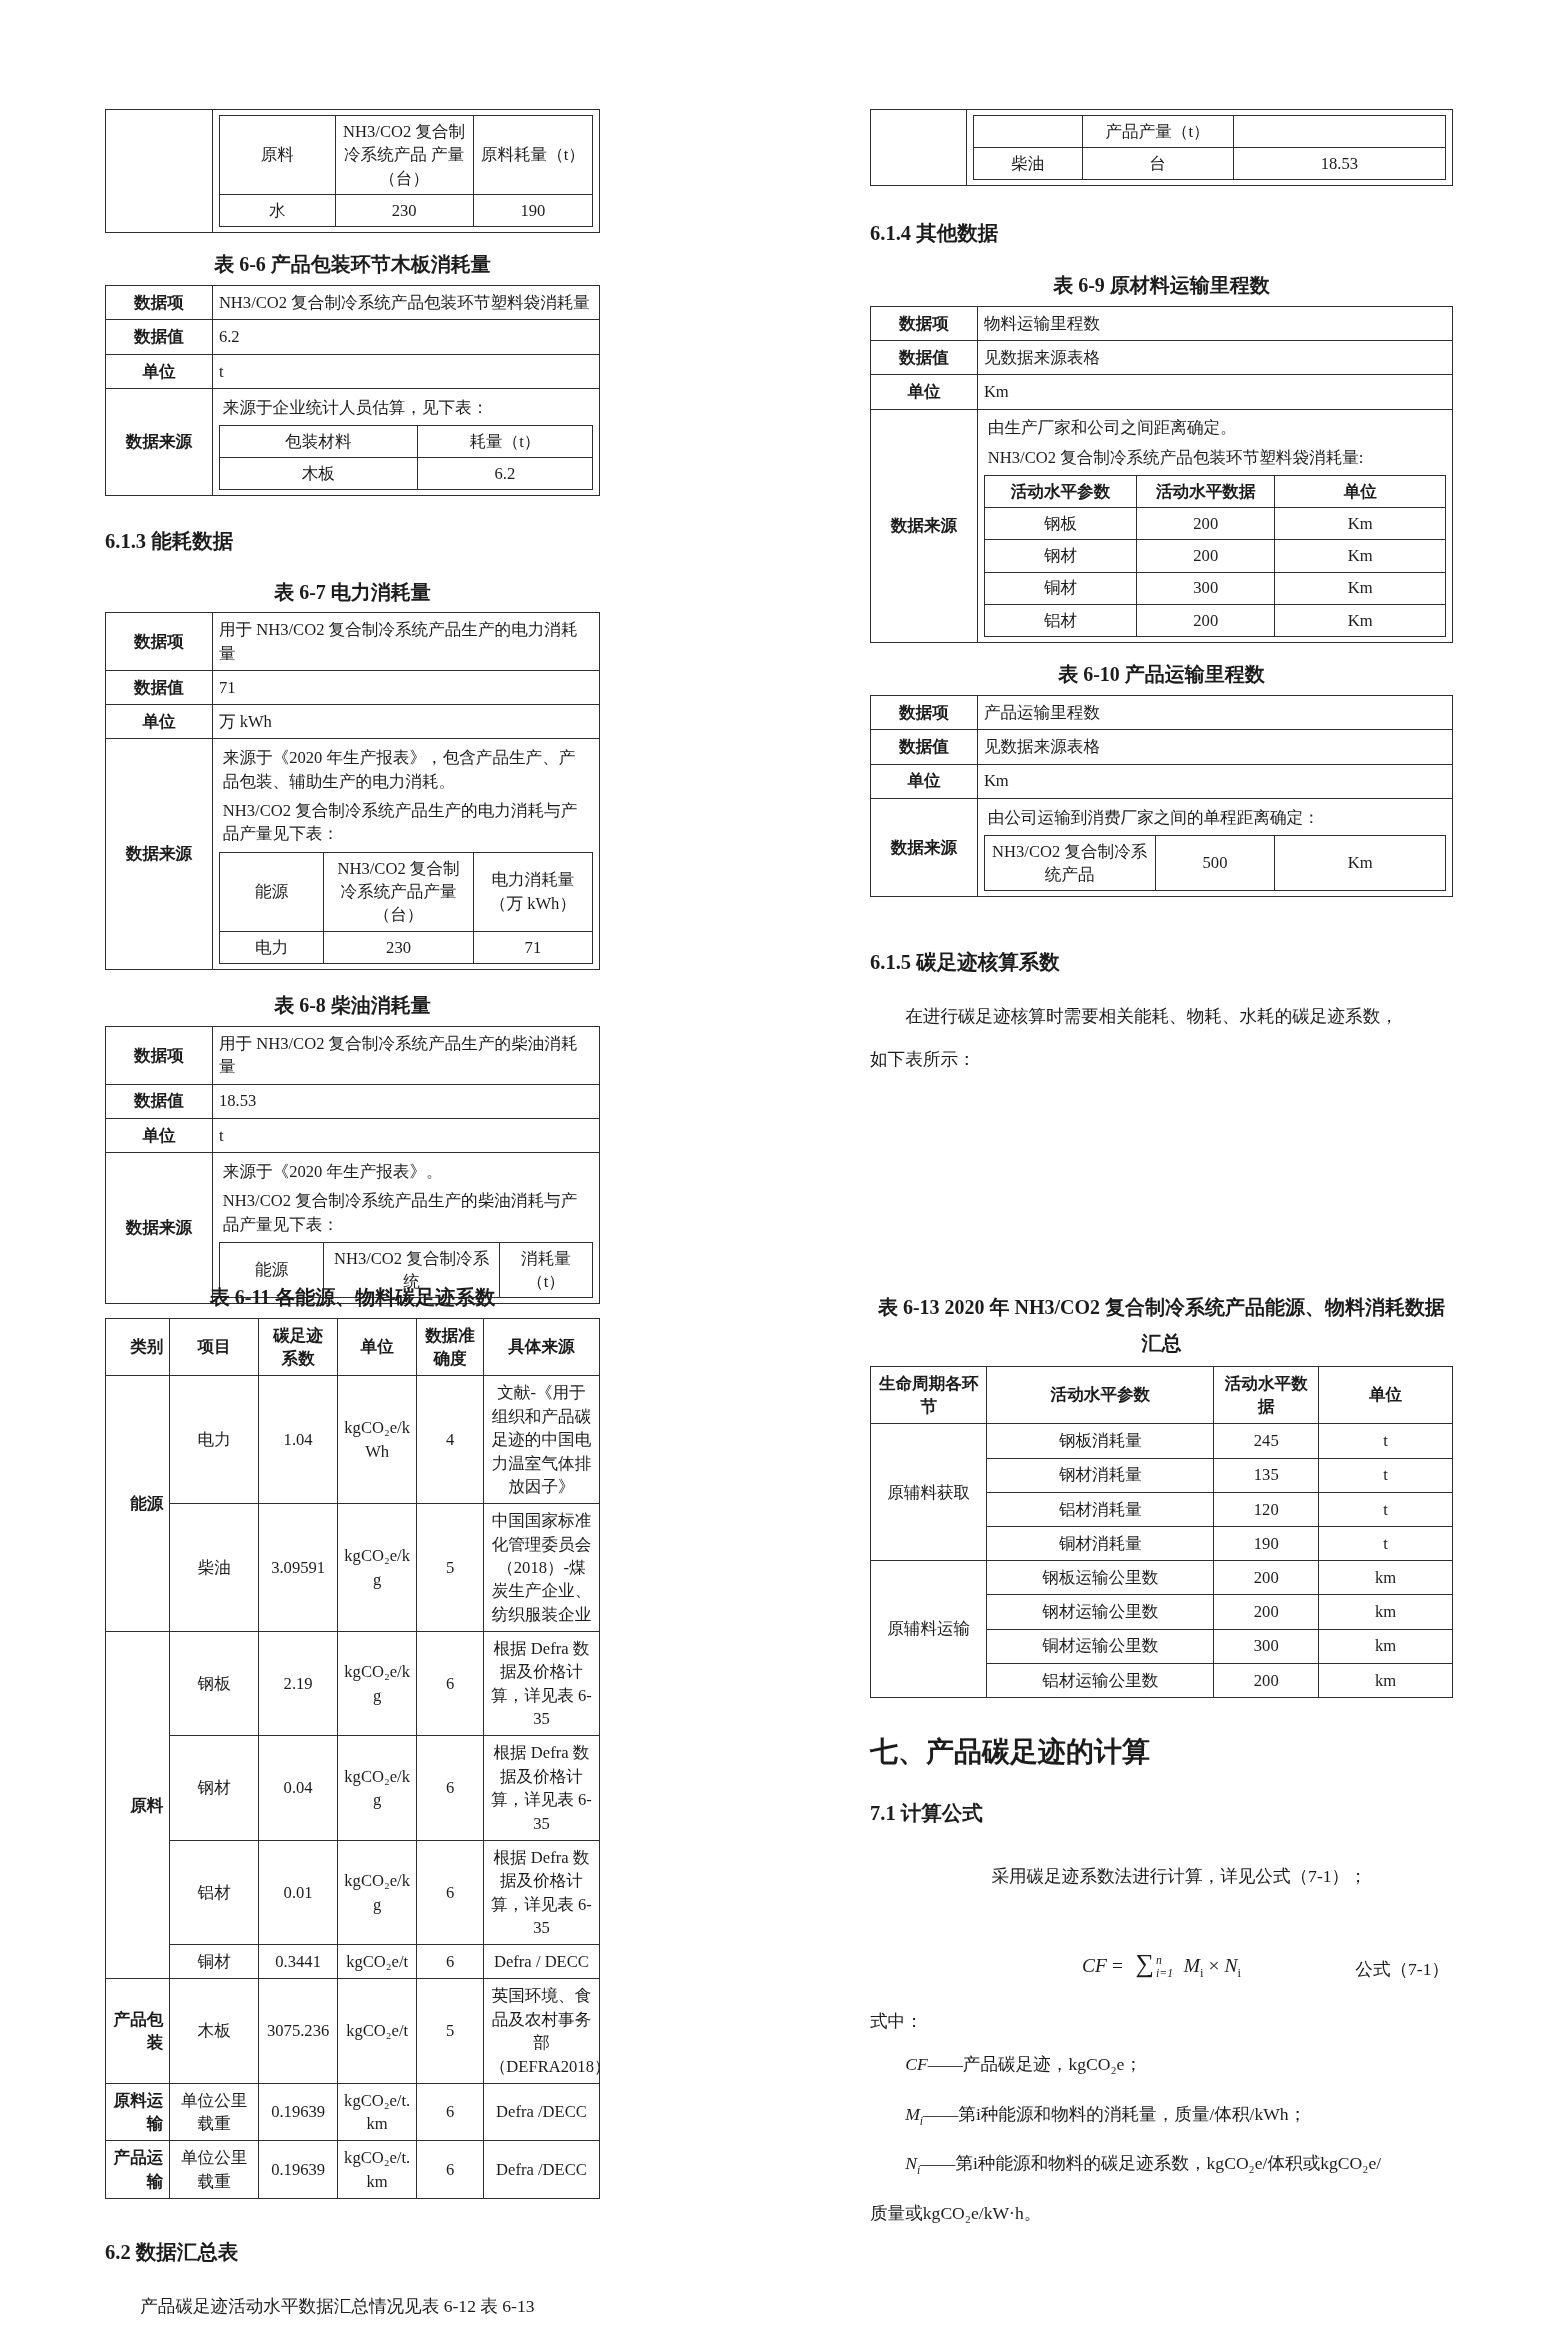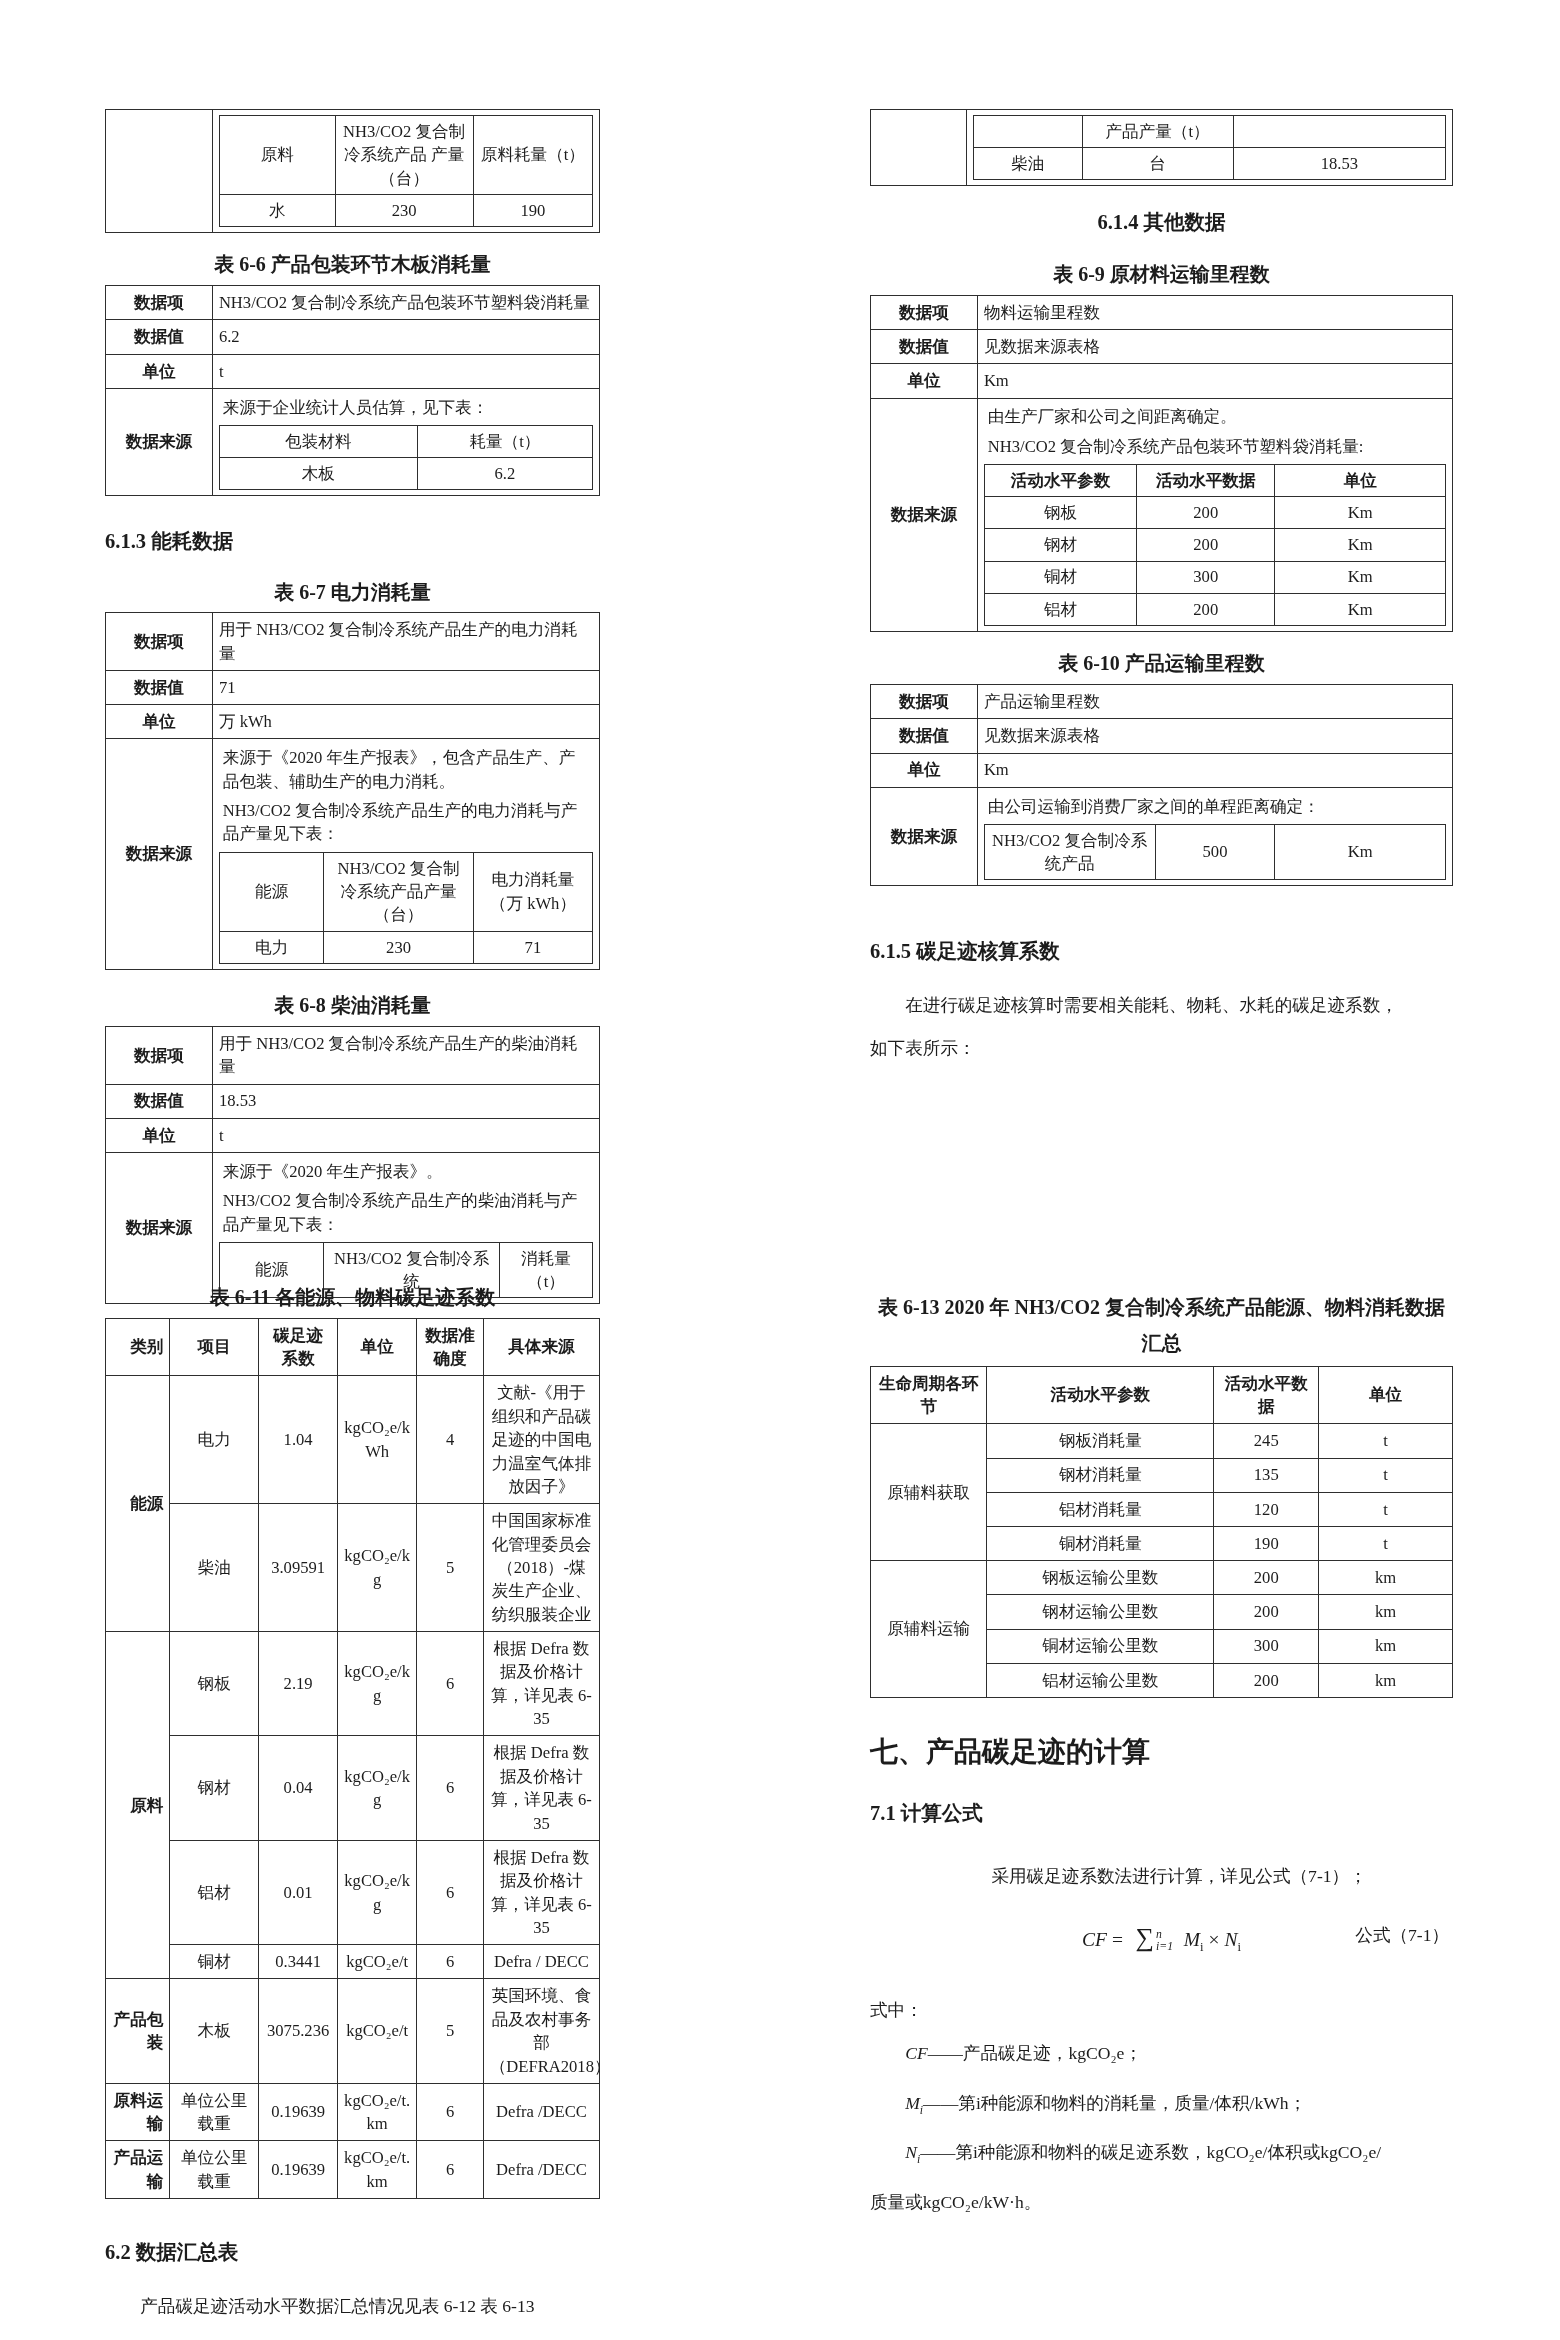--- a/index.html
+++ b/index.html
@@ -31,24 +31,24 @@
   td.cat{text-align:right;font-weight:bold;}
 
   .tbl-title{font-weight:bold;font-size:20px;text-align:center;line-height:25px;}
   .h2{font-weight:bold;font-size:20.5px;line-height:29px;}
   .h1{font-weight:bold;font-size:28px;line-height:37px;}
   .para{line-height:43px;font-size:17.6px;}
   .ind{text-indent:2em;}
 
   .mt8{margin-top:7.8px;}.mt18{margin-top:17.6px;}.mt20{margin-top:19.5px;}
   .mt24{margin-top:23.4px;}.mt26{margin-top:25px;}.mt28{margin-top:27px;text-align:center;}
-  .mt30{margin-top:29px;}.mt32{margin-top:31px;}.mt34{margin-top:22px;text-align:center;}
+  .mt30{margin-top:29px;}.mt32{margin-top:31px;}.mt34{margin-top:33px;}
   .mt36{margin-top:35px;}.mt40{margin-top:39px;}.mt52{margin-top:51px;}
 
-  .formula-row{position:relative;margin-top:25px;height:47px;display:flex;align-items:flex-start;justify-content:center;font-size:19.5px;}
+  .formula-row{position:relative;margin-top:36px;height:47px;display:flex;align-items:flex-end;justify-content:center;font-size:19.5px;}
   .formula i{font-style:italic;}
   .sigma{font-size:26px;margin:0 2px 0 7.8px;}
   .lims{display:inline-flex;flex-direction:column;font-size:11.7px;line-height:12.7px;vertical-align:middle;margin-right:5.9px;font-style:italic;}
   .formula sub{font-size:12.7px;}
   .formula-label{position:absolute;right:3.9px;font-size:17.6px;}
   .def{line-height:43px;font-size:17.6px;text-indent:2em;}
   .def i, .tail i{font-style:italic;}
   .def sub{font-size:11.7px;font-style:italic;}
   .tail{line-height:43px;font-size:17.6px;}
 </style>

